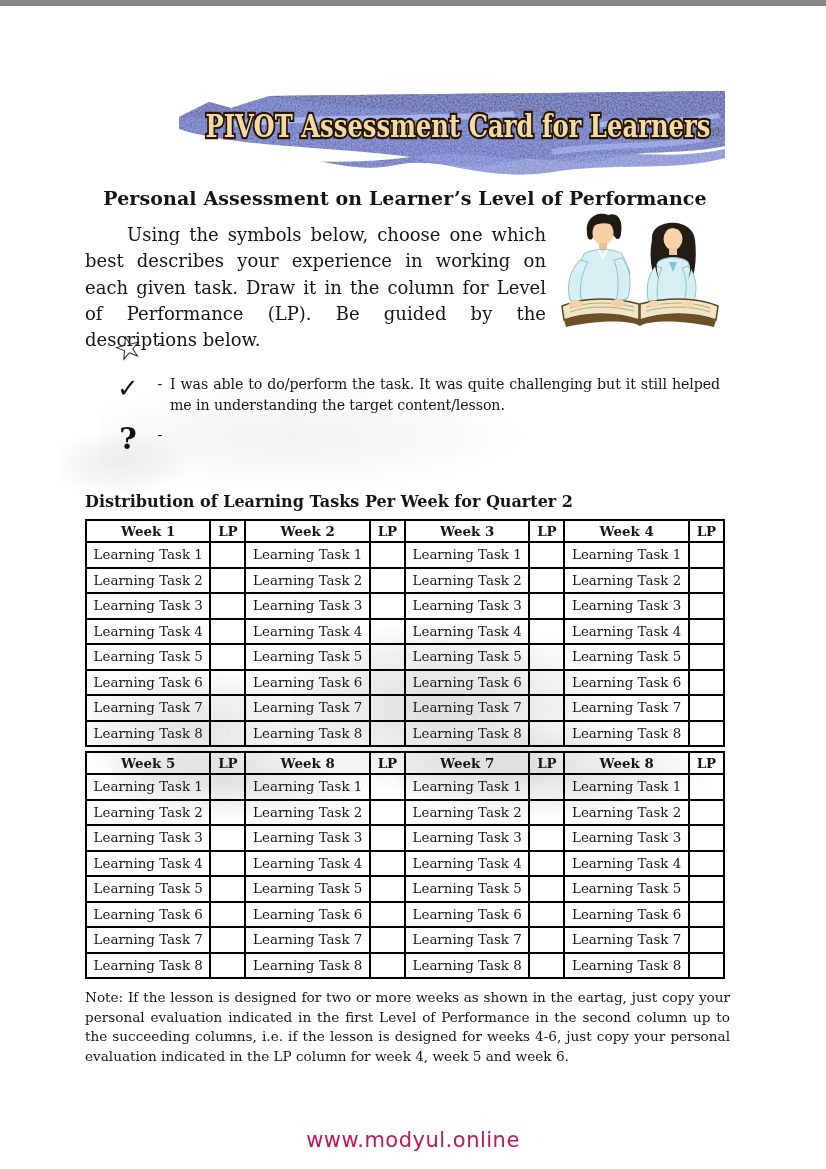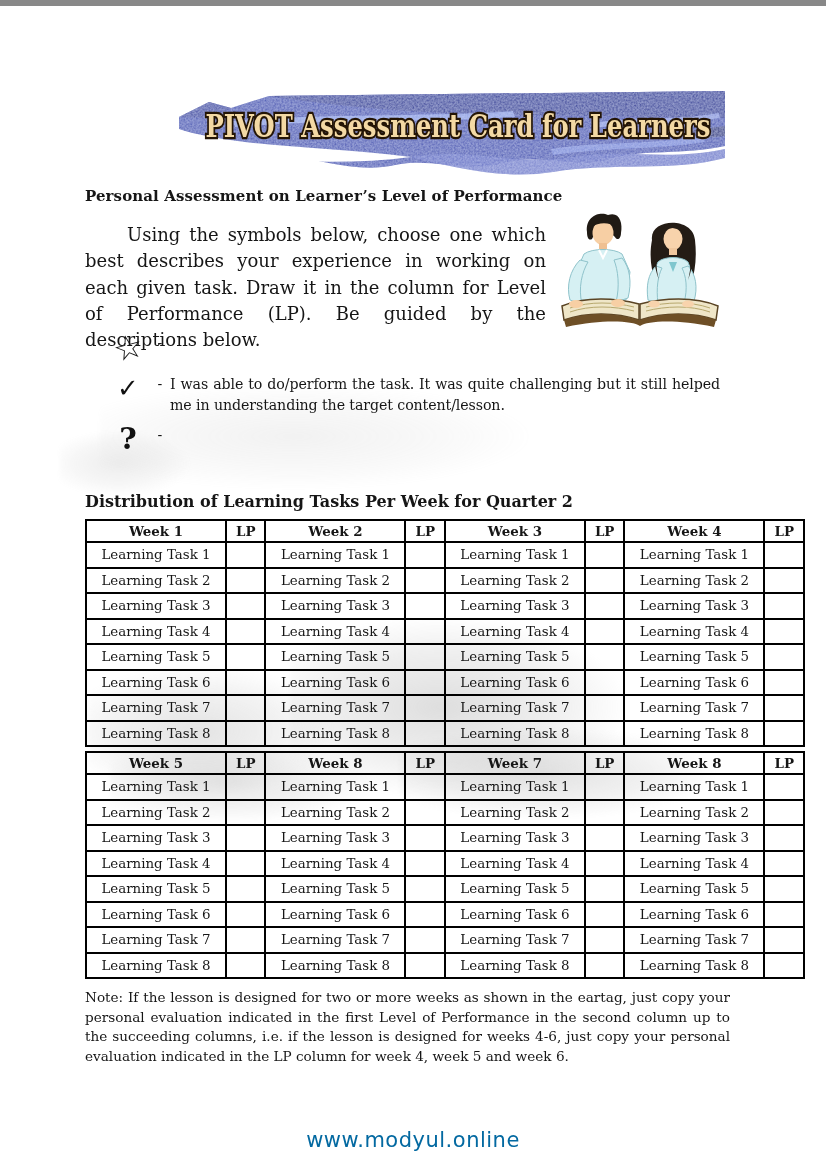--- a/index.html
+++ b/index.html
@@ -14,57 +14,57 @@
   .b1{left:100px;top:378px;width:430px;height:105px;opacity:.20;}
   .b2{left:60px;top:425px;width:130px;height:65px;opacity:.28;}
   .b3{left:290px;top:612px;width:335px;height:178px;opacity:.5;}
   .b4{left:88px;top:660px;width:245px;height:130px;opacity:.42;}
   .b5{left:400px;top:722px;width:315px;height:90px;opacity:.45;}
   .b6{left:110px;top:738px;width:265px;height:78px;opacity:.38;}
 
   .abs{position:absolute;z-index:1;}
   .banner{left:171px;top:85px;width:554px;height:86px;}
 
-  .doc-title{left:85px;top:181px;width:640px;
-    font-size:15px;font-weight:bold;letter-spacing:.1px;}
+  .doc-title{left:85px;top:181px;width:640px;text-align:center;
+    font-size:19px;font-weight:bold;letter-spacing:.1px;}
   .section-title{left:85px;top:486px;width:640px;text-align:left;
     font-size:16px;font-weight:bold;}
 
   .intro{left:85px;top:216px;width:461px;margin:0;
     font-size:18px;line-height:1.46;text-align:justify;text-indent:42px;}
   .illustration{left:556px;top:202px;width:168px;height:124px;}
 
   .symbols{left:106px;top:327px;width:614px;}
   .sym-row{display:flex;align-items:flex-start;margin-bottom:10px;}
   .sym-glyph{flex:none;width:44px;text-align:center;line-height:1;
     font-family:"DejaVu Sans",sans-serif;color:#111;}
   .glyph-star{font-size:33px;transform:rotate(-14deg);margin-top:-2px;}
   .glyph-check{font-size:26px;font-weight:bold;margin-top:1px;}
   .glyph-question{font-size:30px;font-weight:bold;font-family:"DejaVu Serif",serif;margin-top:-1px;}
   .sym-dash{flex:none;width:20px;text-align:center;font-size:14.2px;line-height:1.45;}
   .sym-text{flex:1;margin:0;font-size:14.2px;line-height:1.45;text-align:justify;letter-spacing:-.1px;}
 
-  table.tasks-table{border-collapse:collapse;table-layout:fixed;width:720px;background:transparent;}
+  table.tasks-table{border-collapse:collapse;table-layout:fixed;width:640px;background:transparent;}
   .table-1{left:85px;top:513px;}
   .table-2{left:85px;top:745px;}
   .tasks-table col.col-week{width:19.5%;}
   .tasks-table col.col-lp{width:5.5%;}
   .tasks-table th,.tasks-table td{border:2px solid #000;padding:0;text-align:center;}
   .tasks-table th{font-size:13.4px;font-weight:bold;height:20px;}
   .tasks-table td{font-size:13.4px;height:23.5px;}
 
   .note{left:85px;top:982px;width:645px;margin:0;
     font-size:13.6px;line-height:1.44;text-align:justify;}
 
   .footer{left:85px;top:1072px;width:640px;height:20px;}
   .footer-left{position:absolute;left:0;top:0;font-style:italic;font-size:14.4px;}
   .page-num{position:absolute;left:0;top:0;width:600px;text-align:center;font-size:15px;}
 
   .watermark{left:0;top:1122px;width:826px;text-align:center;
-    font-family:"DejaVu Sans",sans-serif;font-size:21px;color:#0369a1;letter-spacing:.5px;}
+    font-family:"DejaVu Sans",sans-serif;font-size:21px;color:#be185d;letter-spacing:.5px;}
 </style>
 </head>
 <body>
 
 <div class="page">
 
   <div class="blob b1"></div>
   <div class="blob b2"></div>
   <div class="blob b3"></div>
   <div class="blob b4"></div>

